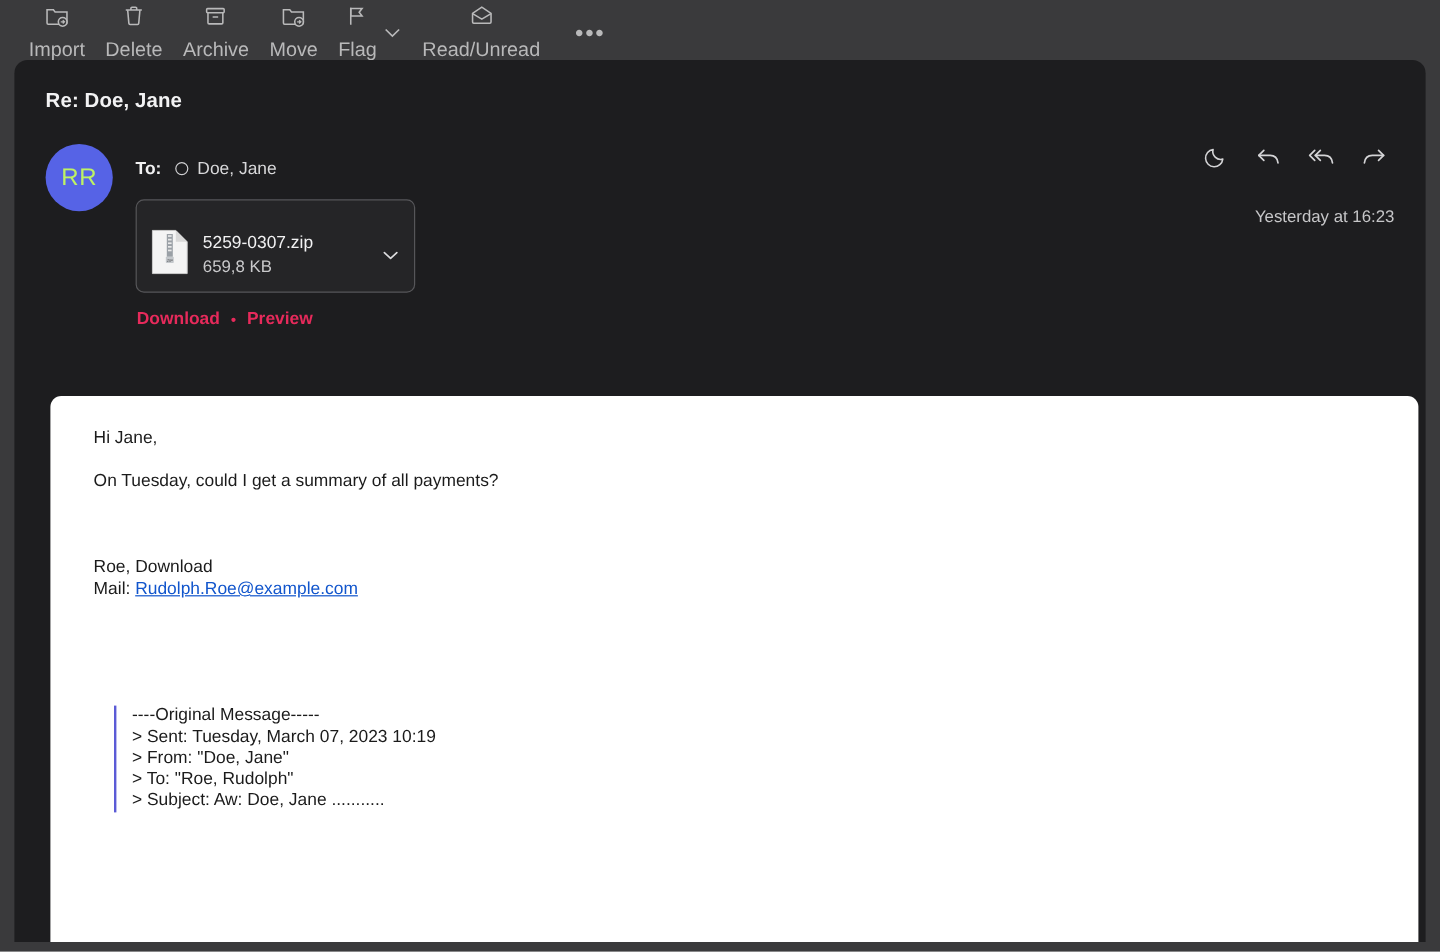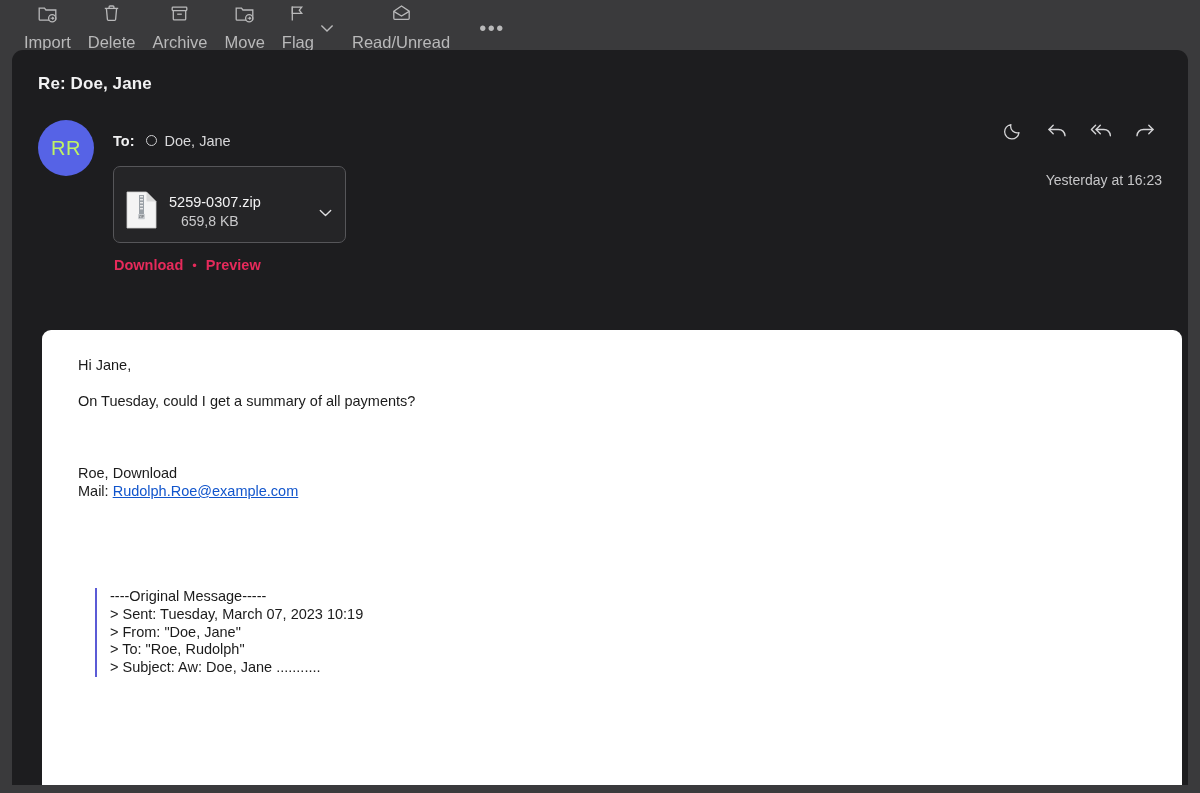--- a/index.html
+++ b/index.html
@@ -190,21 +190,20 @@
   #file-name {
     color: #f2f2f3;
     font-size: 14.5px;
     line-height: 19px;
     white-space: nowrap;
   }
   #file-size {
     color: #c9c9cb;
     font-size: 14px;
     line-height: 19px;
-    margin-left: 12px;
   }
   #att-chevron {
     flex: 0 0 auto;
     width: 20px; height: 20px;
     display: flex; align-items: center; justify-content: center;
     cursor: default;
   }
 
   #att-links {
     margin-top: 14px;

